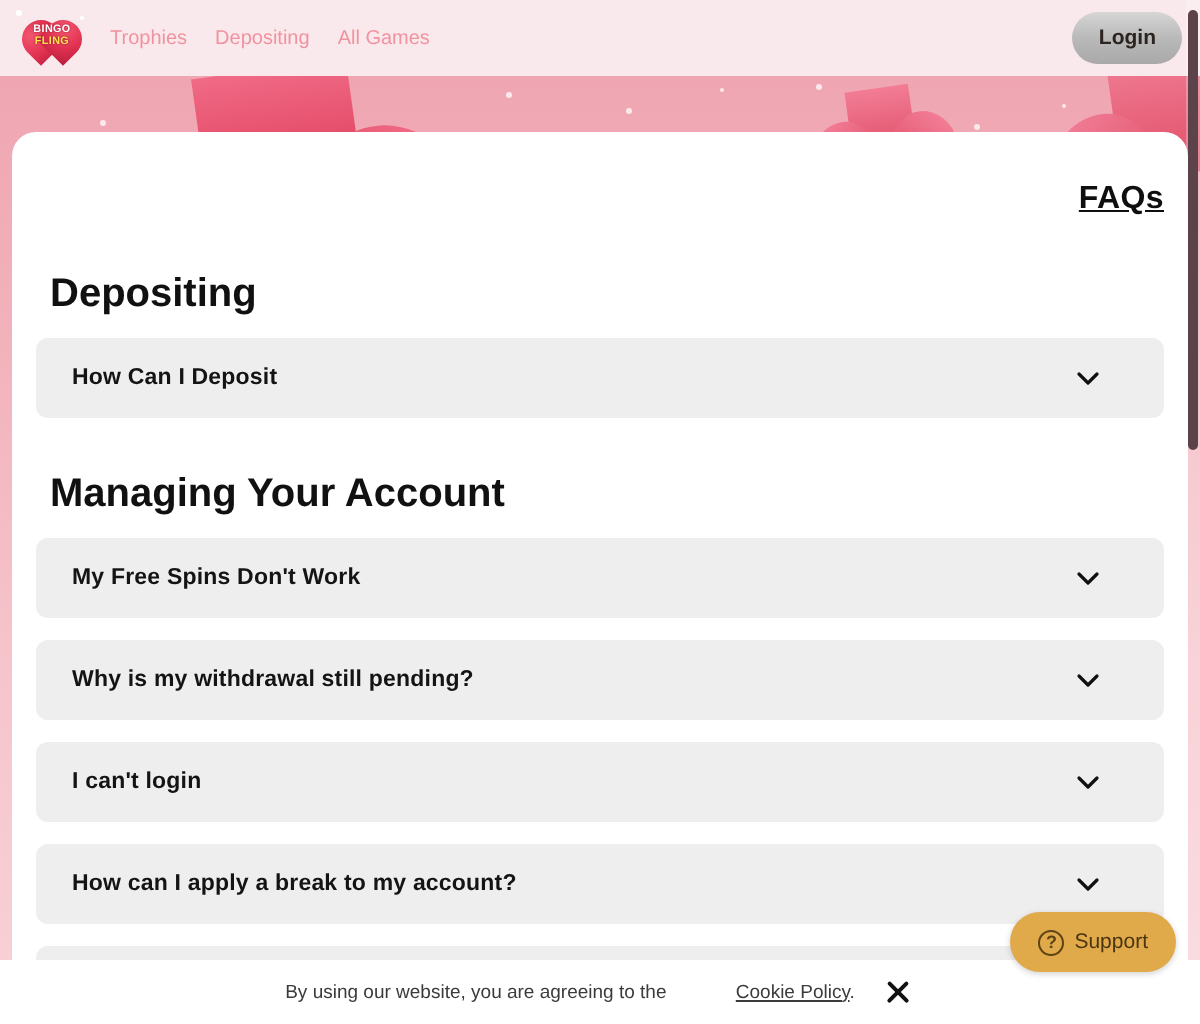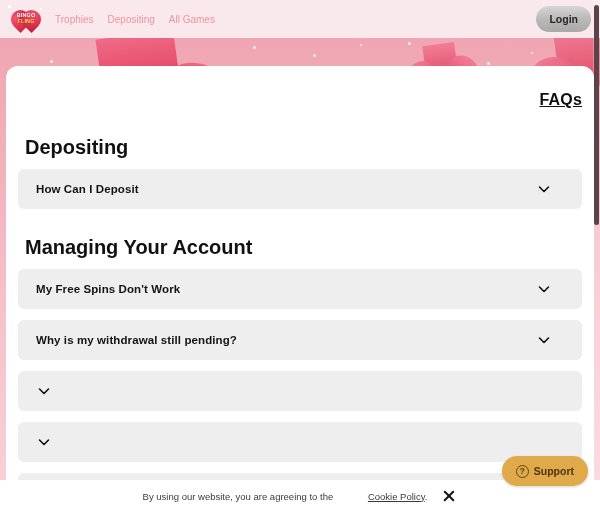--- a/index.html
+++ b/index.html
@@ -254,21 +254,21 @@
     border-radius: 50%;
     font-size: 9px;
     line-height: 10.5px;
     text-align: center;
     color: #5e4315;
     font-weight: bold;
     flex: 0 0 auto;
   }
   #support-label {
     font-size: 10.5px;
-    font-weight: 700;
+    font-weight: 400;
     color: #4a3510;
     white-space: nowrap;
   }
 
   
   #scrollbar-track {
     position: absolute;
     right: 0; top: 0;
     width: 7px; height: 512px;
     background: rgba(255,255,255,.25);
@@ -352,26 +352,28 @@
     </div>
 
     <div class="faq-row">
       <span class="faq-q">Why is my withdrawal still pending?</span>
       <svg class="chev" viewBox="0 0 16 16" fill="none">
         <path d="M3.5 6 L8 10.5 L12.5 6" stroke="#111111" stroke-width="1.6" stroke-linecap="round" stroke-linejoin="round"></path>
       </svg>
     </div>
 
     <div class="faq-row">
-      <svg class="chev" viewBox="0 0 16 16" fill="none">
-        <path d="M3.5 6 L8 10.5 L12.5 6" stroke="#111111" stroke-width="1.6" stroke-linecap="round" stroke-linejoin="round"></path>
-      </svg>
-    </div>
-
-    <div class="faq-row">
+      <span class="faq-q">I can't login</span>
+      <svg class="chev" viewBox="0 0 16 16" fill="none">
+        <path d="M3.5 6 L8 10.5 L12.5 6" stroke="#111111" stroke-width="1.6" stroke-linecap="round" stroke-linejoin="round"></path>
+      </svg>
+    </div>
+
+    <div class="faq-row">
+      <span class="faq-q">How can I apply a break to my account?</span>
       <svg class="chev" viewBox="0 0 16 16" fill="none">
         <path d="M3.5 6 L8 10.5 L12.5 6" stroke="#111111" stroke-width="1.6" stroke-linecap="round" stroke-linejoin="round"></path>
       </svg>
     </div>
 
     <div class="faq-row">
       <span class="faq-q">How do I apply a self-exclusion?</span>
       <svg class="chev" viewBox="0 0 16 16" fill="none">
         <path d="M3.5 6 L8 10.5 L12.5 6" stroke="#111111" stroke-width="1.6" stroke-linecap="round" stroke-linejoin="round"></path>
       </svg>

